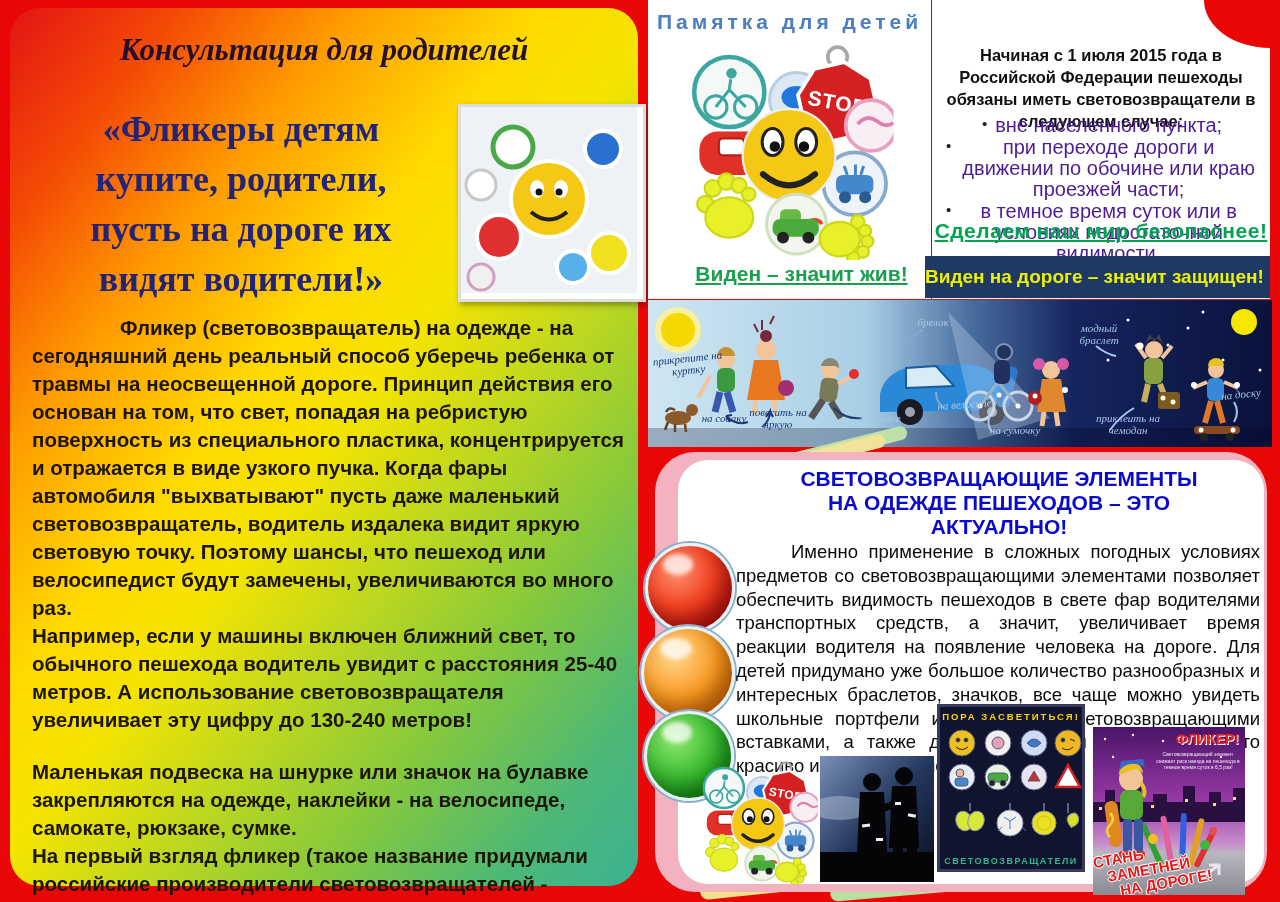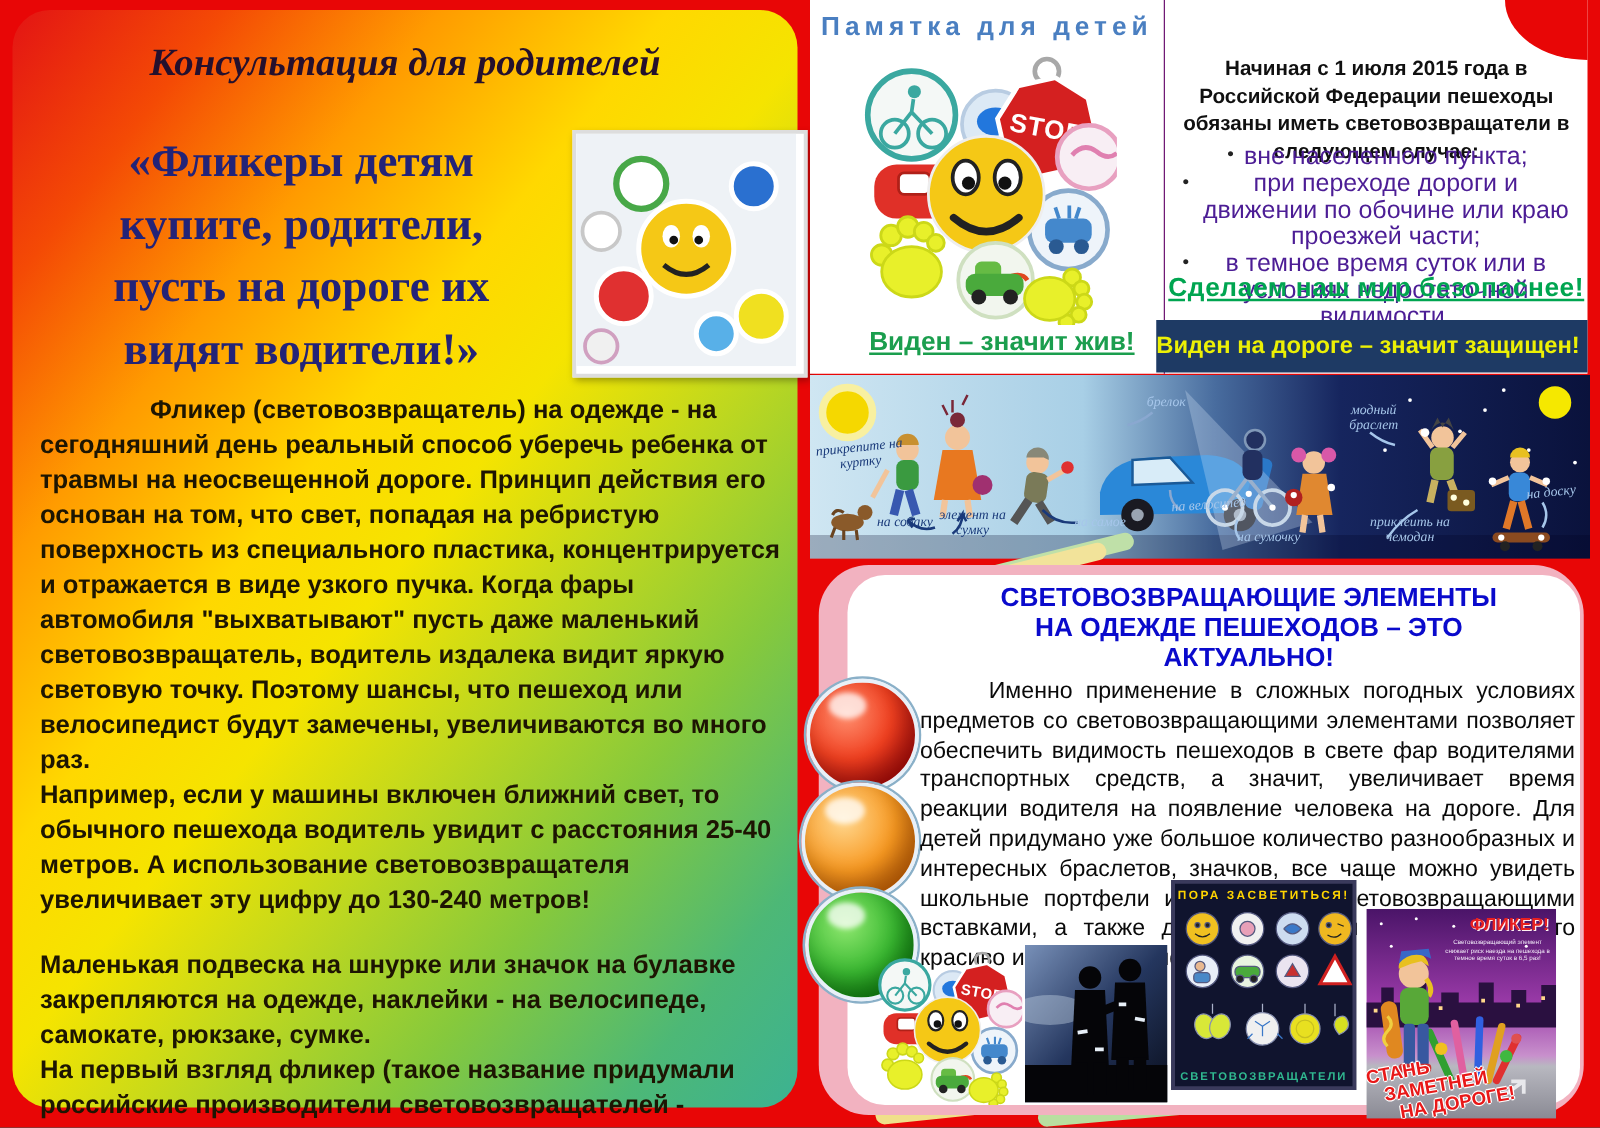--- a/index.html
+++ b/index.html
@@ -353,21 +353,21 @@
         <path d="M344,132 q-6,-8 -2,-16" stroke="#a6c6ea"></path>
         <path d="M448,46 q10,8 20,10" stroke="#a6c6ea"></path>
         <path d="M462,130 q10,-14 24,-22" stroke="#a6c6ea"></path>
         <path d="M586,102 q6,10 0,20" stroke="#a6c6ea"></path>
       </g>
     </svg>
   </div>
 
   <div class="strip-label" style="left:652px;top:352px;width:72px;transform:rotate(-6deg);">прикрепите на куртку</div>
   <div class="strip-label" style="left:692px;top:412px;width:64px;">на собаку</div>
-  <div class="strip-label" style="left:746px;top:406px;width:64px;">элемент на сумку</div>
+  <div class="strip-label" style="left:746px;top:406px;width:64px;">повесить на яркую</div>
   <div class="strip-label night" style="left:846px;top:412px;width:68px;">на самое</div>
   <div class="strip-label night" style="left:906px;top:316px;width:54px;">брелок</div>
   <div class="strip-label night" style="left:930px;top:398px;width:74px;transform:rotate(-4deg);">на велосипед</div>
   <div class="strip-label night" style="left:980px;top:424px;width:70px;">на сумочку</div>
   <div class="strip-label night" style="left:1068px;top:322px;width:62px;">модный браслет</div>
   <div class="strip-label night" style="left:1086px;top:412px;width:84px;">приклеить на чемодан</div>
   <div class="strip-label night" style="left:1212px;top:388px;width:58px;transform:rotate(-6deg);">на доску</div>
 
   <div class="ribbon" style="left:700px;top:450px;width:210px;height:14px;background:#bfe0a8;transform:rotate(-14deg);"></div>
   <div class="ribbon" style="left:678px;top:458px;width:210px;height:14px;background:#f2e39a;transform:rotate(-14deg);"></div>

